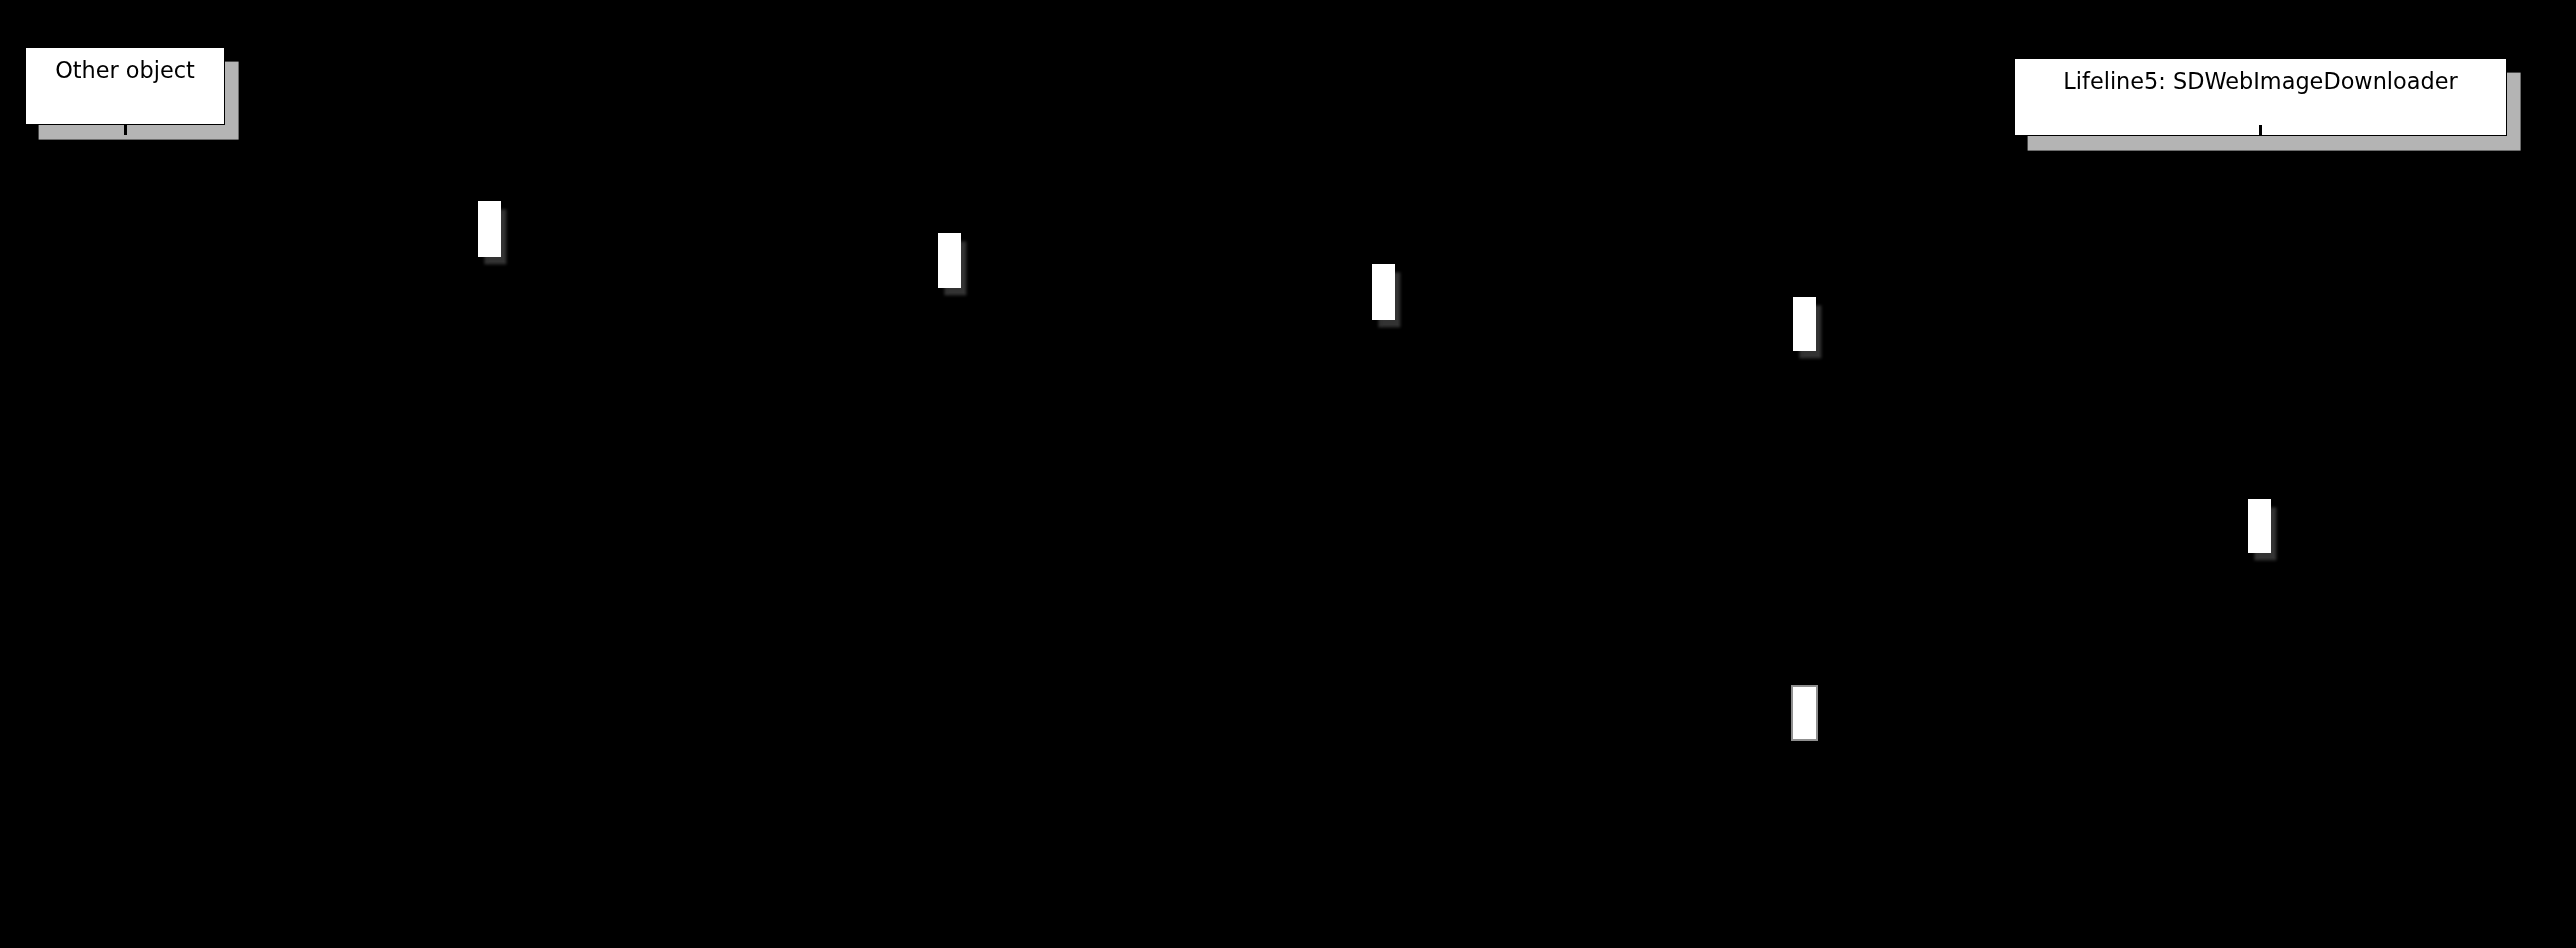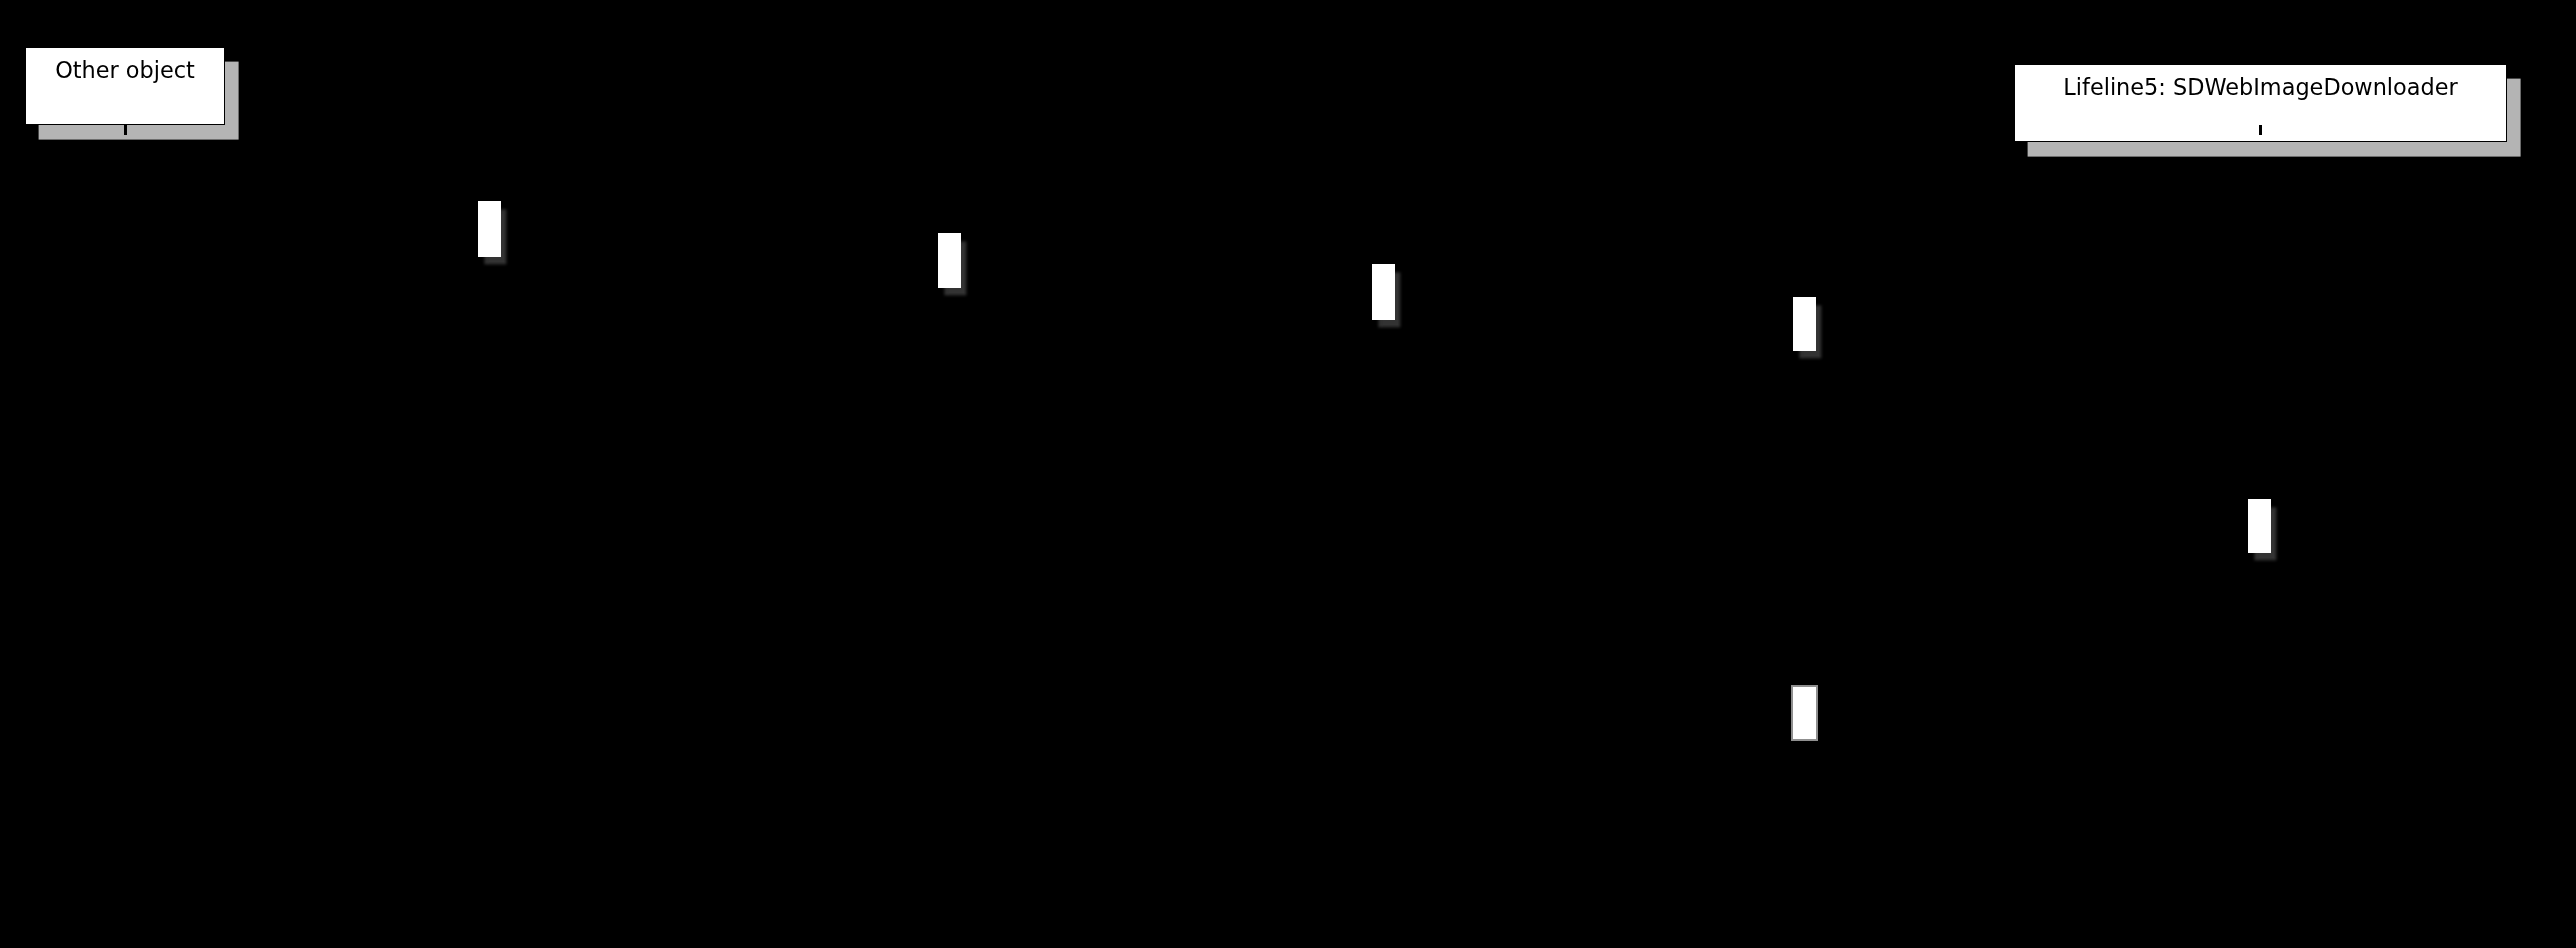--- a/index.html
+++ b/index.html
@@ -68,20 +68,20 @@
     <div class="dash" style="left: 124px; top: 125px;"></div>
     <div class="dash" style="left: 489px; top: 125px;"></div>
     <div class="act" style="left: 478px; top: 201px; height: 56px;"></div>
     <div class="dash" style="left: 949px; top: 125px;"></div>
     <div class="act" style="left: 938px; top: 233px; height: 55px;"></div>
     <div class="dash" style="left: 1382px; top: 125px;"></div>
     <div class="act" style="left: 1372px; top: 264px; height: 56px;"></div>
     <div class="dash" style="left: 1804px; top: 125px;"></div>
     <div class="act" style="left: 1793px; top: 297px; height: 54px;"></div>
     <div class="act framed" style="left: 1791px; top: 685px; height: 52px;"></div>
-    <div class="box" style="left: 2014px; top: 64px; width: 493px; height: 78px; text-align: center;">
+    <div class="box" style="left: 2014px; top: 58px; width: 493px; height: 78px; text-align: center;">
       <span class="box-label">Lifeline5: SDWebImageDownloader</span>
     </div>
     <div class="dash" style="left: 2259px; top: 125px;"></div>
     <div class="act" style="left: 2248px; top: 499px; height: 54px;"></div>
     <div class="arrowhead" style="left: 1784px; top: 681px;"></div>
   </div>
 
 
 </body></html>

